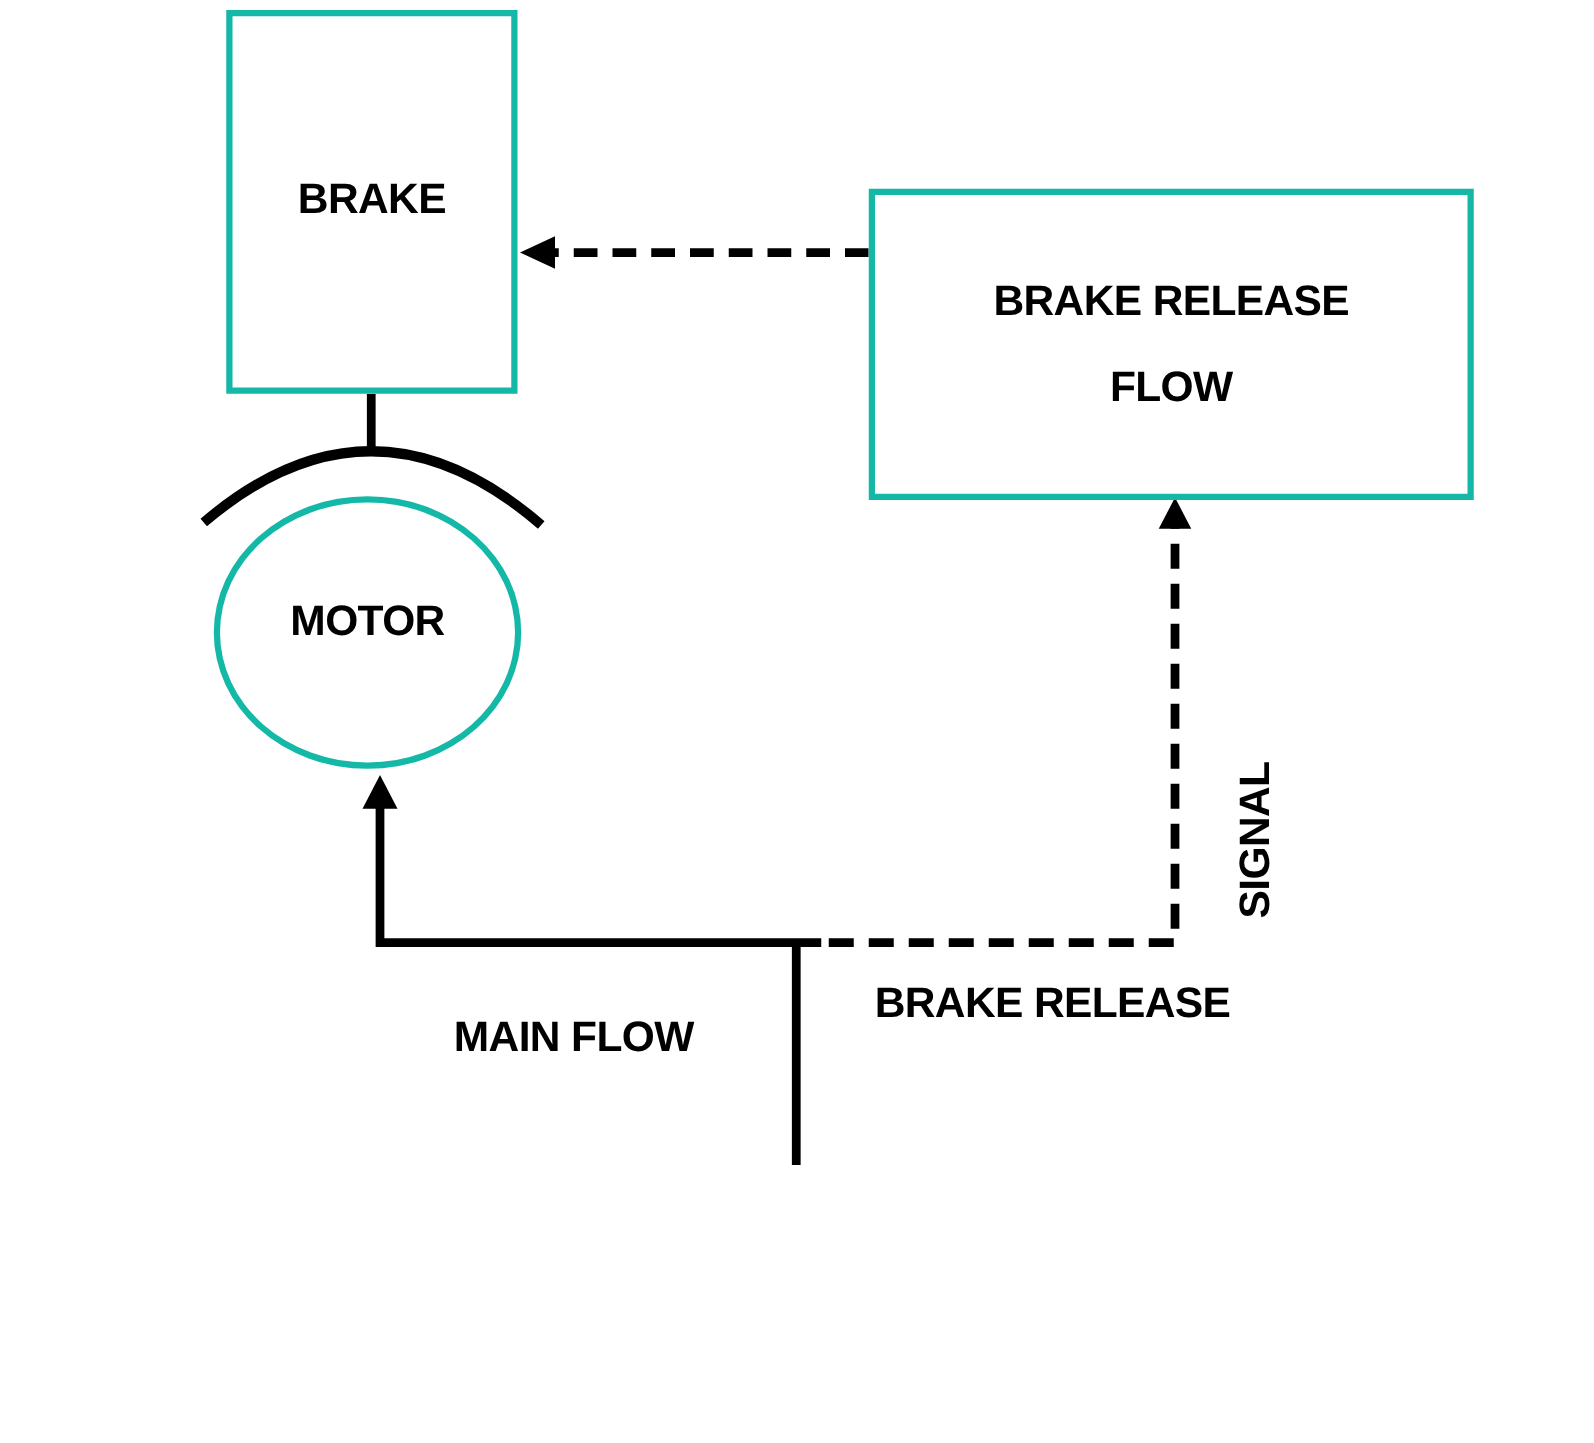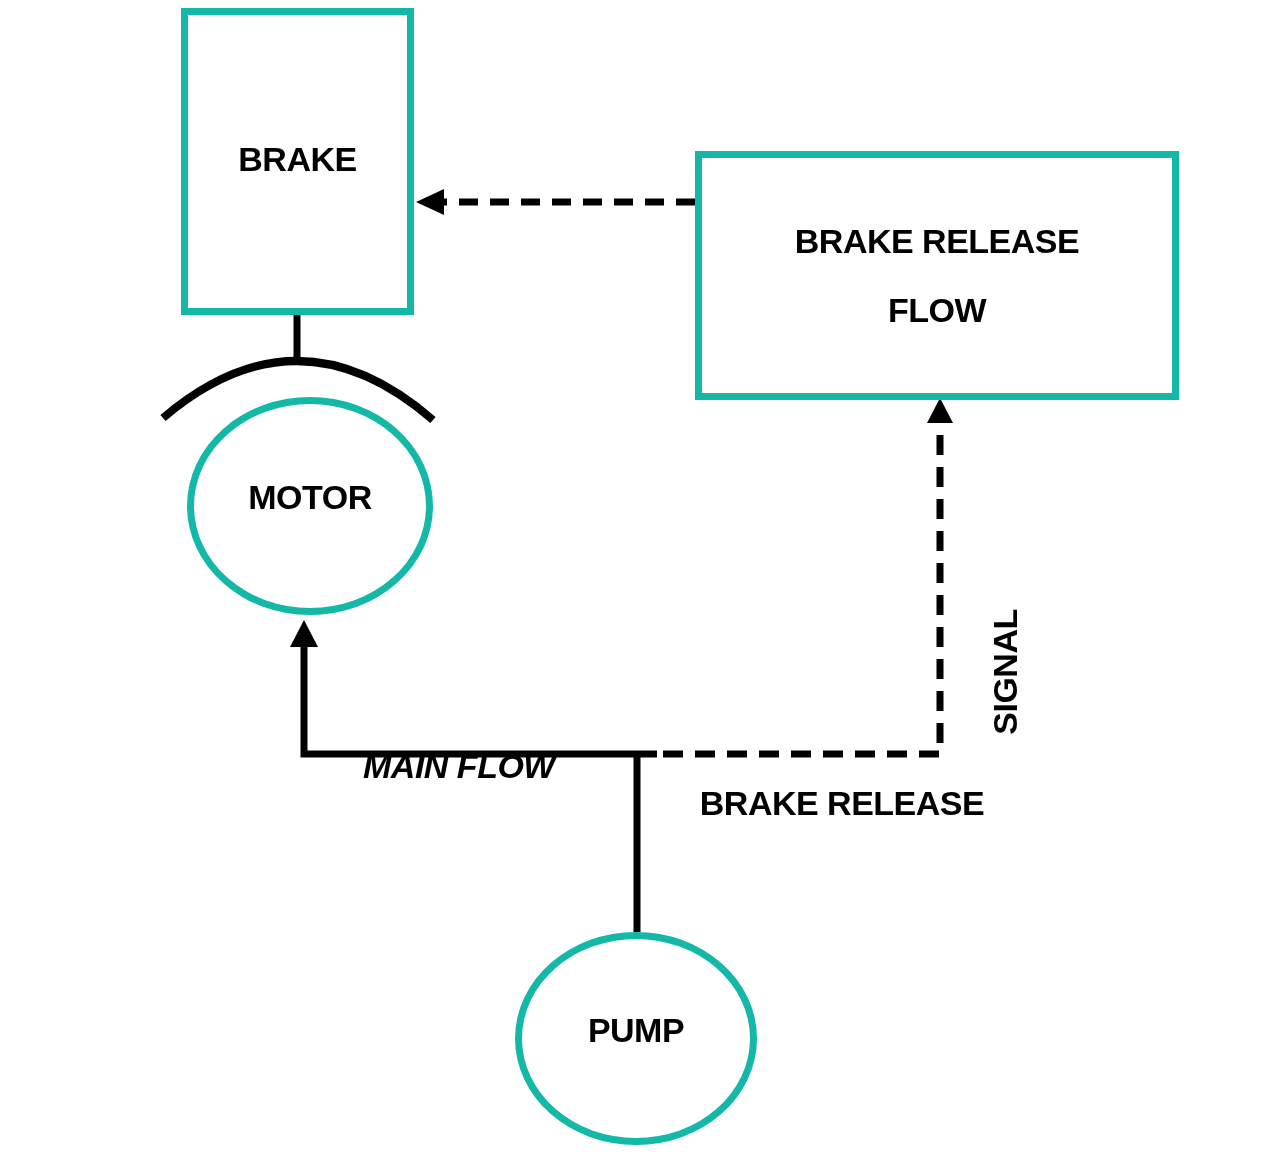--- a/index.html
+++ b/index.html
@@ -18,21 +18,21 @@
   .lines-layer {
     position: absolute;
     left: 0;
     top: 0;
     width: 1275px;
     height: 1154px;
   }
   .node {
     position: absolute;
     box-sizing: border-box;
-    border: 7px solid #14b8a6;
+    border: 5px solid #14b8a6;
     background: #ffffff;
     display: flex;
     flex-direction: column;
     align-items: center;
     justify-content: center;
     text-align: center;
   }
   .node.rect {
     border-radius: 0;
   }
@@ -49,37 +49,37 @@
   }
   .box-brake-cylinder {
     left: 181px; top: 8px; width: 233px; height: 307px;
     gap: 29px; padding-bottom: 6px;
   }
   .box-brake-release-valve {
     left: 695px; top: 151px; width: 484px; height: 249px;
     gap: 29px;
   }
   .circle-motor {
-    left: 187px; top: 397px; width: 246px; height: 218px;
+    left: 171px; top: 397px; width: 246px; height: 218px;
     padding-bottom: 18px;
   }
   .circle-pump {
     left: 515px; top: 932px; width: 242px; height: 213px;
     padding-bottom: 17px;
   }
   .edge-label {
     position: absolute;
     font-size: 34px;
     font-weight: 700;
     letter-spacing: -0.5px;
     color: #000000;
     white-space: nowrap;
     transform: translate(-50%, -50%);
   }
-  .label-main-flow   { left: 459px;  top: 766px; font-style: italic; }
+  .label-main-flow   { left: 459px;  top: 830px; }
   .label-brake-release { left: 842px; top: 803px; }
   .label-signal {
     left: 1005px; top: 672px;
     transform: translate(-50%, -50%) rotate(-90deg);
   }
 </style>
 </head>
 <body>
 
 <div class="canvas">
@@ -106,21 +106,18 @@
 
   <div class="node rect box-brake-release-valve">
     <div class="node-label">BRAKE RELEASE</div>
     <div class="node-label">FLOW</div>
   </div>
 
   <div class="node round circle-motor">
     <div class="node-label">MOTOR</div>
   </div>
 
-  <div class="node round circle-pump">
-    <div class="node-label">PUMP</div>
-  </div>
 
   <div class="edge-label label-main-flow">MAIN FLOW</div>
   <div class="edge-label label-brake-release">BRAKE RELEASE</div>
   <div class="edge-label label-signal">SIGNAL</div>
 
 </div>
 
 </body></html>

